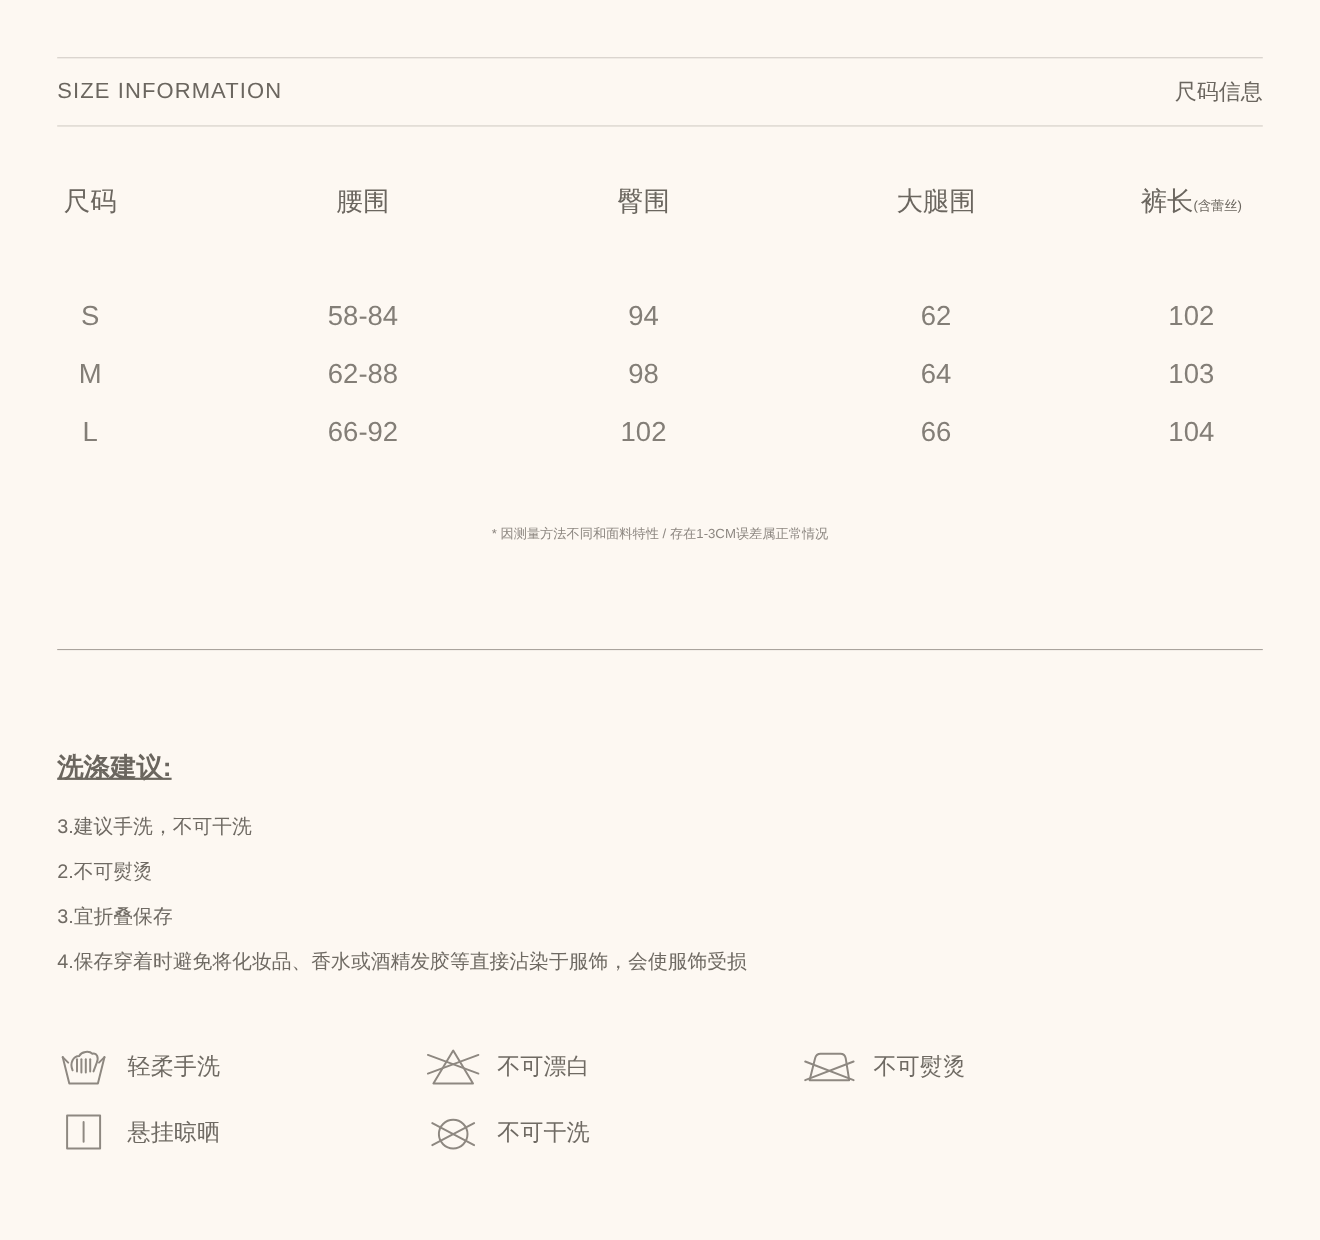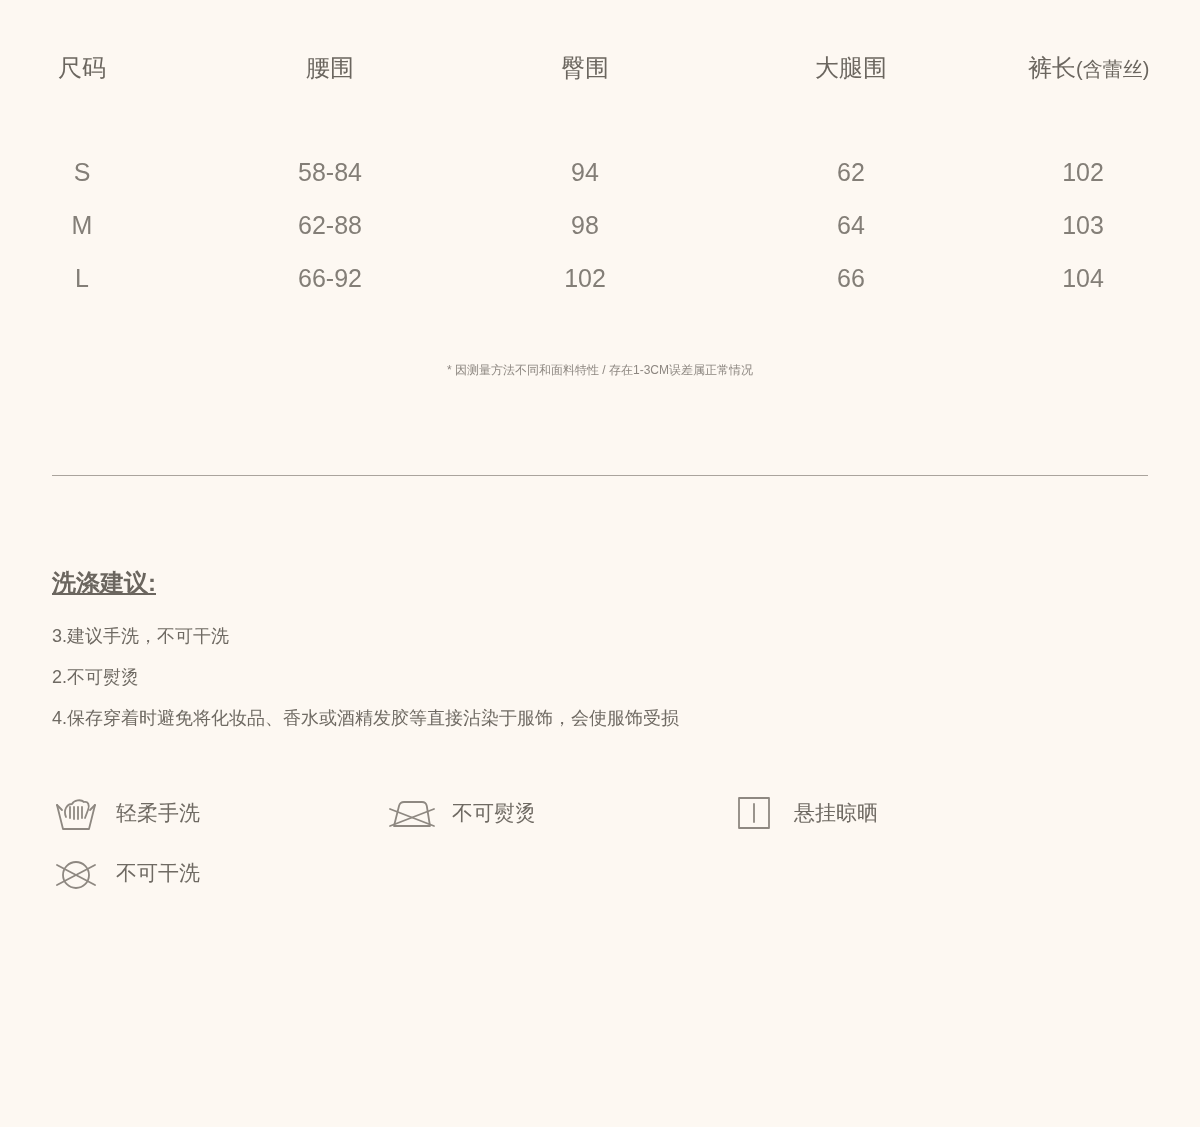--- a/index.html
+++ b/index.html
@@ -39,21 +39,21 @@
     font-weight: normal;
     padding: 0;
     white-space: nowrap;
   }
   table.size-table thead th {
     font-size: 24px;
     color: #6b665f;
     height: 52px;
     vertical-align: middle;
   }
-  .len-suffix { font-size: 20px; }
+  .len-suffix { font-size: 12px; }
   tr.spacer-row { height: 28px; }
   table.size-table tbody tr.data-row { height: 53px; }
   table.size-table tbody td {
     font-size: 25px;
     color: #837e77;
     vertical-align: middle;
   }
 
   .note {
     margin: 53px 0 0;
@@ -111,20 +111,24 @@
     stroke-width: 1.8;
     stroke-linecap: round;
     stroke-linejoin: round;
   }
 </style>
 </head>
 <body>
 
 <div class="page">
 
+  <header class="titlebar">
+    <span class="title-en">SIZE INFORMATION</span>
+    <span class="title-zh">尺码信息</span>
+  </header>
 
   <table class="size-table">
     <colgroup>
       <col style="width:164px">
       <col style="width:332px">
       <col style="width:178px">
       <col style="width:354px">
       <col style="width:110px">
       <col style="width:62px">
     </colgroup>
@@ -171,39 +175,48 @@
 
   <p class="note">* 因测量方法不同和面料特性 / 存在1-3CM误差属正常情况</p>
 
   <hr class="divider">
 
   <section class="care">
     <h3 class="care-heading">洗涤建议:</h3>
     <ul class="care-list">
       <li>3.建议手洗，不可干洗</li>
       <li>2.不可熨烫</li>
+      <li>3.宜折叠保存</li>
       <li>4.保存穿着时避免将化妆品、香水或酒精发胶等直接沾染于服饰，会使服饰受损</li>
     </ul>
 
     <div class="symbols">
 
       <div class="symbol">
         <svg width="48" height="48" viewBox="0 0 48 48">
           <path d="M5 16 L11 40 L37 40 L43 16"></path>
           <path d="M5 16 L10 21"></path>
           <path d="M43 16 L38 21"></path>
           <path d="M14 28 C11 21 15 15 20 15 C22 11 29 10 32 13 C36 12 38 16 36 21 L33 29"></path>
           <path d="M18 18 L18 29"></path>
           <path d="M22 18 L22 30"></path>
           <path d="M26 18 L26 30"></path>
           <path d="M30 18 L30 29"></path>
         </svg>
         <span class="lbl">轻柔手洗</span>
       </div>
 
+      <div class="symbol">
+        <svg width="48" height="48" viewBox="0 0 48 48">
+          <path d="M24 10 L6 40 L42 40 Z"></path>
+          <path d="M1 31 L47 14"></path>
+          <path d="M1 14 L47 31"></path>
+        </svg>
+        <span class="lbl">不可漂白</span>
+      </div>
 
       <div class="symbol">
         <svg width="48" height="48" viewBox="0 0 48 48">
           <path d="M6 37 L11 17 Q12 13 16 13 L34 13 Q38 13 38.8 17 L42 37 Z"></path>
           <path d="M2 20 L46 37"></path>
           <path d="M2 37 L46 20"></path>
         </svg>
         <span class="lbl">不可熨烫</span>
       </div>
 

